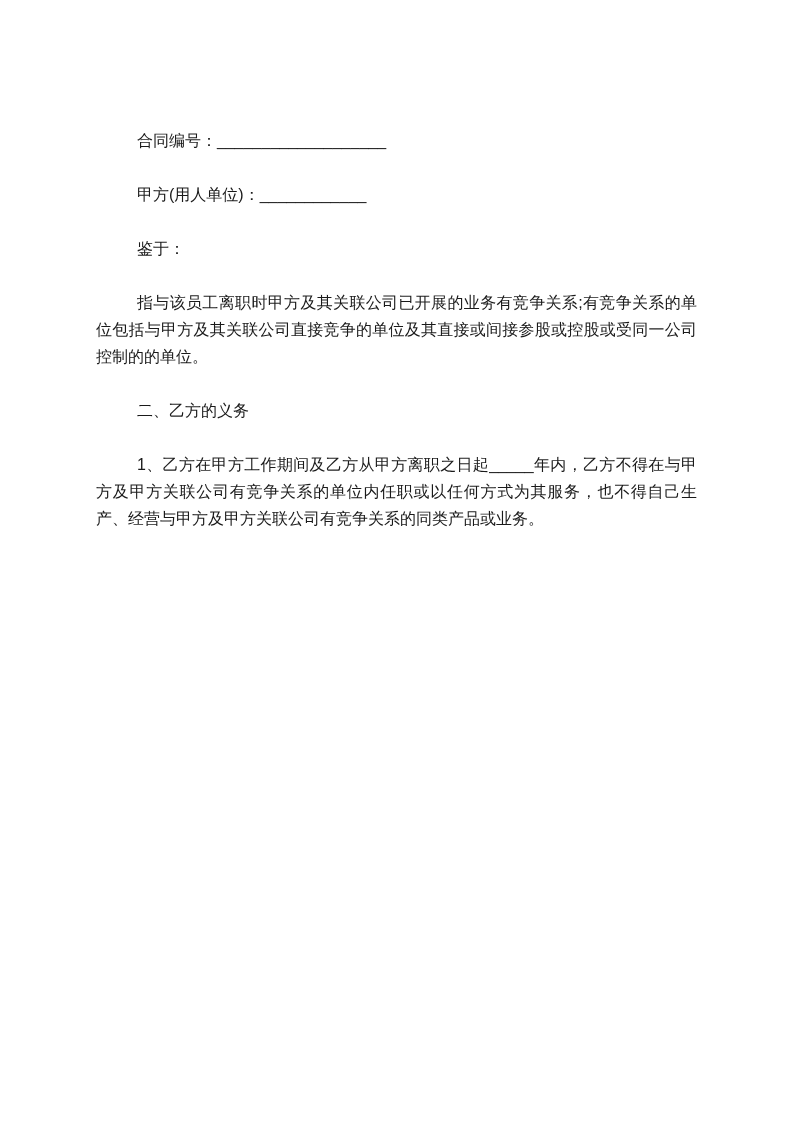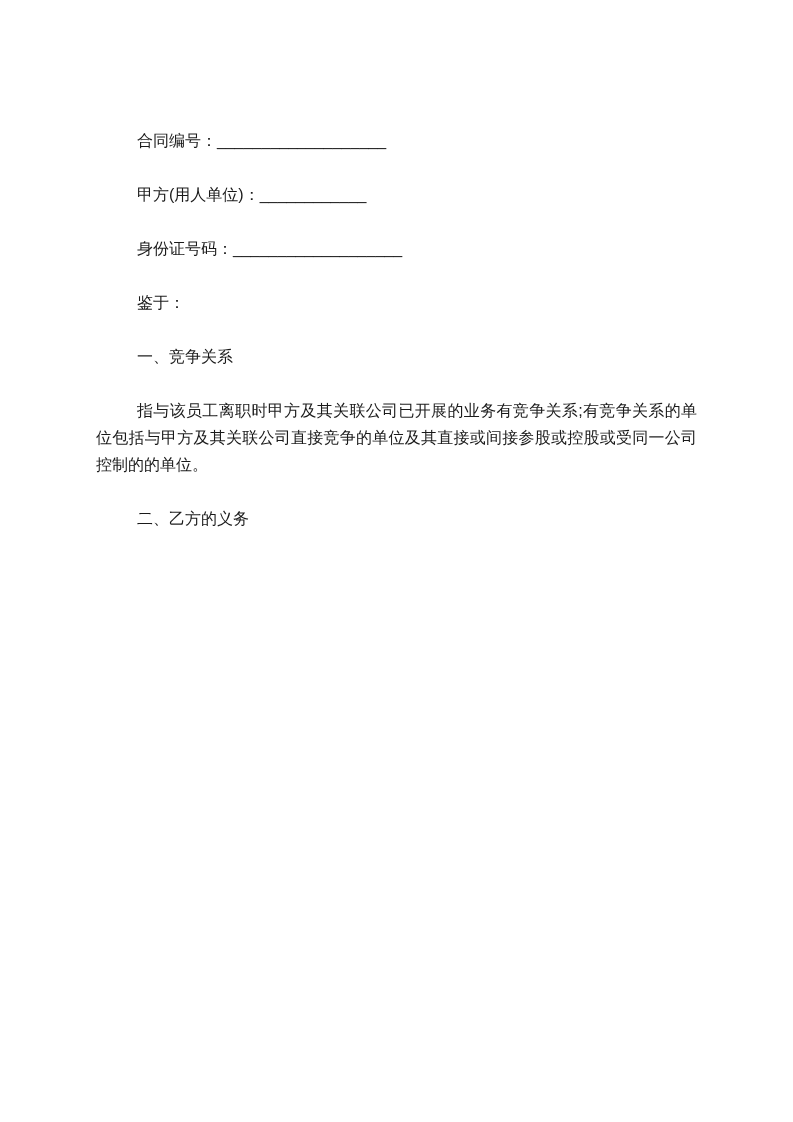--- a/index.html
+++ b/index.html
@@ -32,25 +32,24 @@
 
 <div class="page">
 
   <p class="row"><span class="lbl">合同编号：</span><span class="blank">___________________</span></p>
 
 
   <p class="row"><span class="lbl">甲方(用人单位)：</span><span class="blank">____________</span></p>
 
 
 
-  <p class="row"><span class="lbl">身份证号码：</span><span class="blank">___________________</span></p>
 
   <p class="row">鉴于：</p>
 
 
-  <p class="para">一、竞争关系</p>
 
   <p class="para">指与该员工离职时甲方及其关联公司已开展的业务有竞争关系;有竞争关系的单位包括与甲方及其关联公司直接竞争的单位及其直接或间接参股或控股或受同一公司控制的的单位。</p>
 
   <p class="para">二、乙方的义务</p>
 
+  <p class="para">1、乙方在甲方工作期间及乙方从甲方离职之日起_____年内，乙方不得在与甲方及甲方关联公司有竞争关系的单位内任职或以任何方式为其服务，也不得自己生产、经营与甲方及甲方关联公司有竞争关系的同类产品或业务。</p>
 
 </div>
 
 </body></html>

